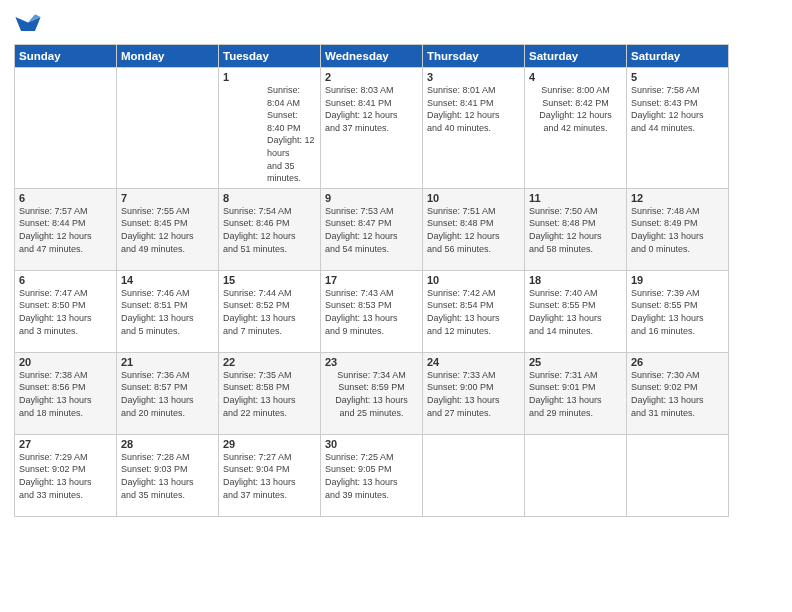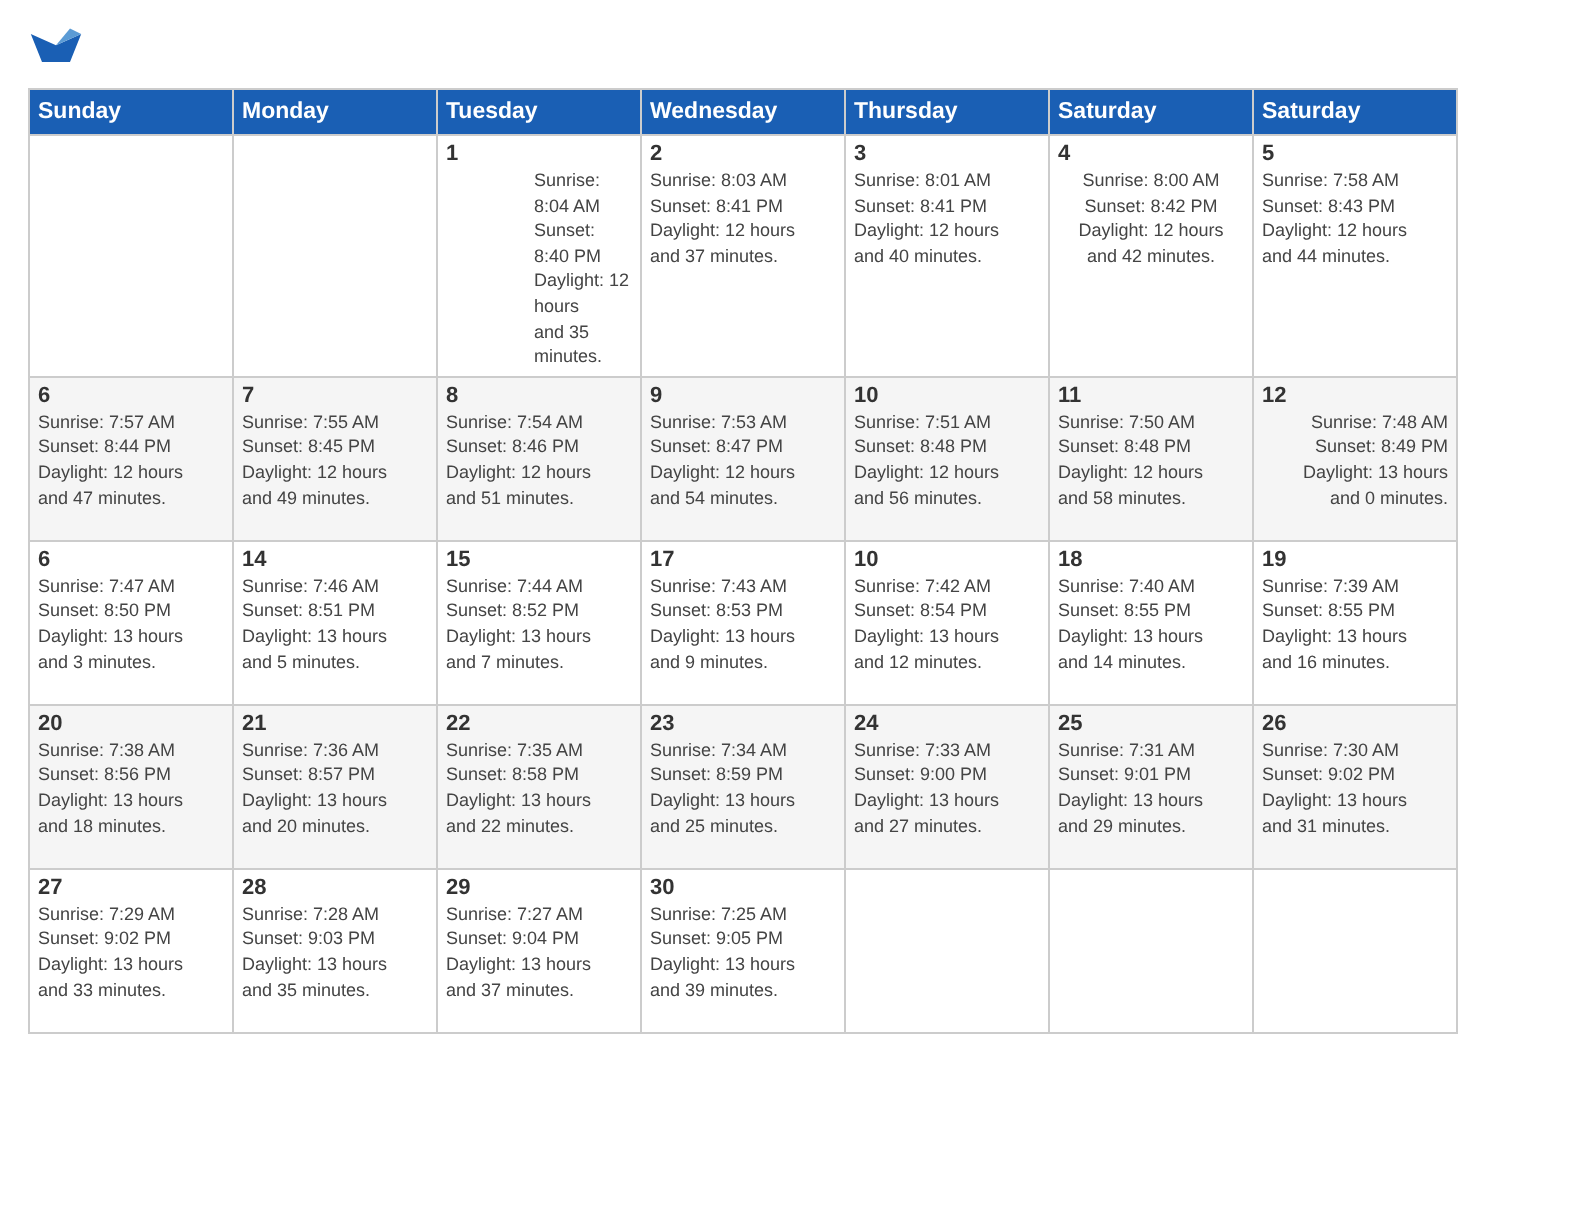--- a/index.html
+++ b/index.html
@@ -210,21 +210,21 @@
           </td>
           <td>
             <div class="day-num">11</div>
             <div class="day-info" style="white-space: pre-line;">Sunrise: 7:50 AM
 Sunset: 8:48 PM
 Daylight: 12 hours
 and 58 minutes.</div>
           </td>
           <td>
             <div class="day-num">12</div>
-            <div class="day-info" style="white-space: pre-line; text-align: right;">Sunrise: 7:48 AM
+            <div class="day-info" style="white-space: pre-line;">Sunrise: 7:48 AM
 Sunset: 8:49 PM
 Daylight: 13 hours
 and 0 minutes.</div>
           </td>
         </tr>
         <tr>
           <td>
             <div class="day-num">6</div>
             <div class="day-info" style="white-space: pre-line;">Sunrise: 7:47 AM
 Sunset: 8:50 PM
@@ -291,21 +291,21 @@
           </td>
           <td>
             <div class="day-num">22</div>
             <div class="day-info" style="white-space: pre-line;">Sunrise: 7:35 AM
 Sunset: 8:58 PM
 Daylight: 13 hours
 and 22 minutes.</div>
           </td>
           <td>
             <div class="day-num">23</div>
-            <div class="day-info" style="white-space: pre-line;">Sunrise: 7:34 AM
+            <div class="day-info" style="white-space: pre-line; text-align: center;">Sunrise: 7:34 AM
 Sunset: 8:59 PM
 Daylight: 13 hours
 and 25 minutes.</div>
           </td>
           <td>
             <div class="day-num">24</div>
             <div class="day-info" style="white-space: pre-line;">Sunrise: 7:33 AM
 Sunset: 9:00 PM
 Daylight: 13 hours
 and 27 minutes.</div>

